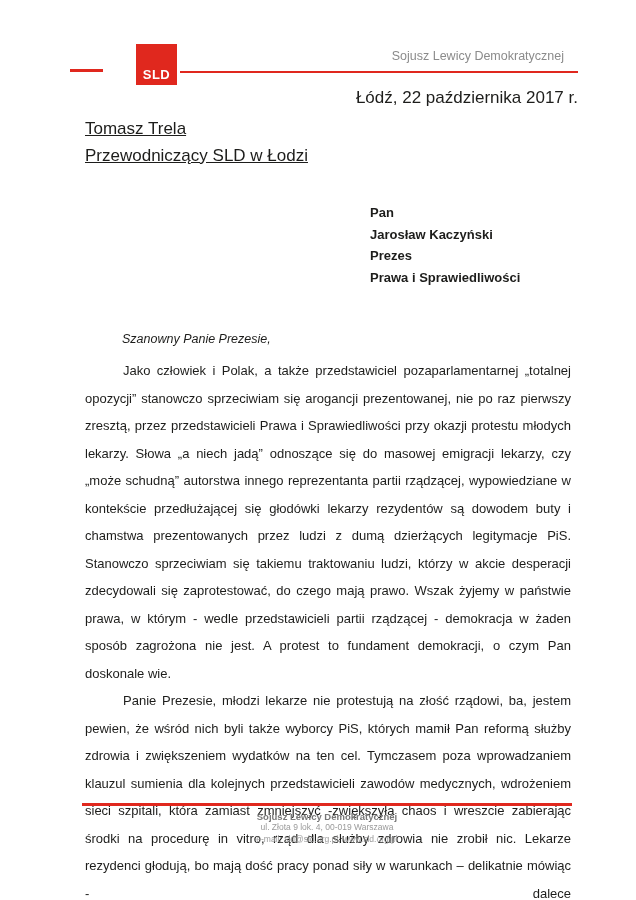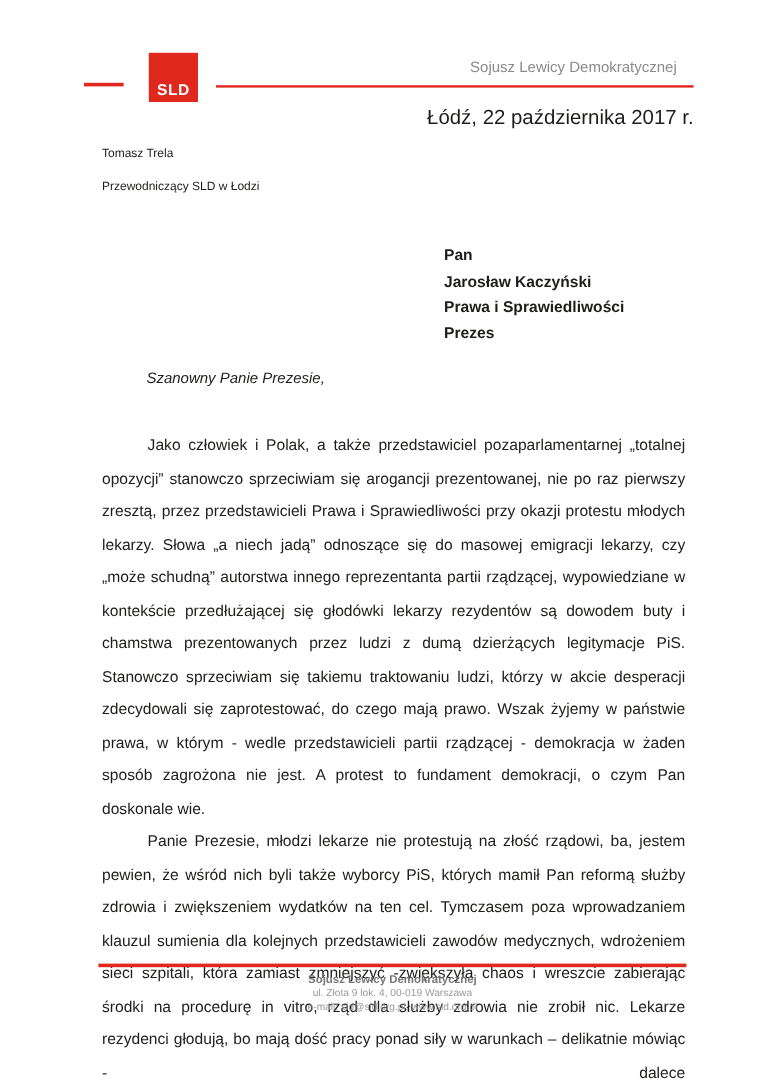--- a/index.html
+++ b/index.html
@@ -14,36 +14,36 @@
     width:636px;height:900px;
     background:#ffffff;
     overflow:hidden;
     font-family:"Liberation Sans",sans-serif;
     color:var(--ink);
   }
   
   .letterhead{position:absolute;top:44px;left:70px;right:58px;height:42px;}
   .rule-left{position:absolute;left:0;top:25px;width:33px;height:2.5px;background:var(--red);}
   .logo{
-    position:absolute;left:54px;top:0;width:41px;height:41px;
+    position:absolute;left:66px;top:0;width:41px;height:41px;
     background:var(--red);
     display:flex;align-items:flex-end;justify-content:center;
   }
   .logo-text{color:#fff;font-weight:bold;font-size:13px;letter-spacing:.5px;padding-bottom:3px;}
   .head-right{
     position:absolute;left:110px;right:0;top:0;height:27px;
     border-bottom:2.5px solid var(--red);
     text-align:right;
   }
   .org-name{font-size:12.5px;color:var(--muted);line-height:25px;padding-right:14px;}
   
   .dateline{position:absolute;top:88px;right:58px;font-size:17px;}
-  .sender{position:absolute;top:116px;left:85px;font-size:10px;line-height:26.5px;}
+  .sender{position:absolute;top:116px;left:85px;font-size:17px;line-height:26.5px;text-decoration:underline;}
   .recipient{position:absolute;top:202px;left:370px;font-size:13px;font-weight:bold;line-height:21.5px;}
-  .salutation{position:absolute;top:308px;left:122px;font-size:12.5px;font-style:italic;}
+  .salutation{position:absolute;top:332px;left:122px;font-size:12.5px;font-style:italic;}
   
   .body-text{
     position:absolute;top:357px;left:85px;width:486px;
     font-size:13px;line-height:27.5px;
     text-align:justify;
   }
   .body-text p{margin:0;text-indent:38px;}
   .body-text p.continued{text-align-last:justify;}
   
   .footer{
@@ -72,22 +72,22 @@
   <div class="dateline">Łódź, 22 października 2017 r.</div>
 
   <div class="sender">
     <div>Tomasz Trela</div>
     <div>Przewodniczący SLD w Łodzi</div>
   </div>
 
   <div class="recipient">
     <div>Pan</div>
     <div>Jarosław Kaczyński</div>
+    <div>Prezes</div>
     <div>Prawa i Sprawiedliwości</div>
-    <div>Prezes</div>
   </div>
 
   <div class="salutation">Szanowny Panie Prezesie,</div>
 
   <div class="body-text">
     <p>Jako człowiek i Polak, a także przedstawiciel pozaparlamentarnej „totalnej opozycji” stanowczo sprzeciwiam się arogancji prezentowanej, nie po raz pierwszy zresztą, przez przedstawicieli Prawa i Sprawiedliwości przy okazji protestu młodych lekarzy. Słowa „a niech jadą” odnoszące się do masowej emigracji lekarzy, czy „może schudną” autorstwa innego reprezentanta partii rządzącej, wypowiedziane w kontekście przedłużającej się głodówki lekarzy rezydentów są dowodem buty i chamstwa prezentowanych przez ludzi z dumą dzierżących legitymacje PiS. Stanowczo sprzeciwiam się takiemu traktowaniu ludzi, którzy w akcie desperacji zdecydowali się zaprotestować, do czego mają prawo. Wszak żyjemy w państwie prawa, w którym - wedle przedstawicieli partii rządzącej - demokracja w żaden sposób zagrożona nie jest. A protest to fundament demokracji, o czym Pan doskonale wie.</p>
     <p class="continued">Panie Prezesie, młodzi lekarze nie protestują na złość rządowi, ba, jestem pewien, że wśród nich byli także wyborcy PiS, których mamił Pan reformą służby zdrowia i zwiększeniem wydatków na ten cel. Tymczasem poza wprowadzaniem klauzul sumienia dla kolejnych przedstawicieli zawodów medycznych, wdrożeniem sieci szpitali, która zamiast zmniejszyć -zwiększyła chaos i wreszcie zabierając środki na procedurę in vitro, rząd dla służby zdrowia nie zrobił nic. Lekarze rezydenci głodują, bo mają dość pracy ponad siły w warunkach – delikatnie mówiąc - dalece</p>
   </div>
 
   <footer class="footer">

